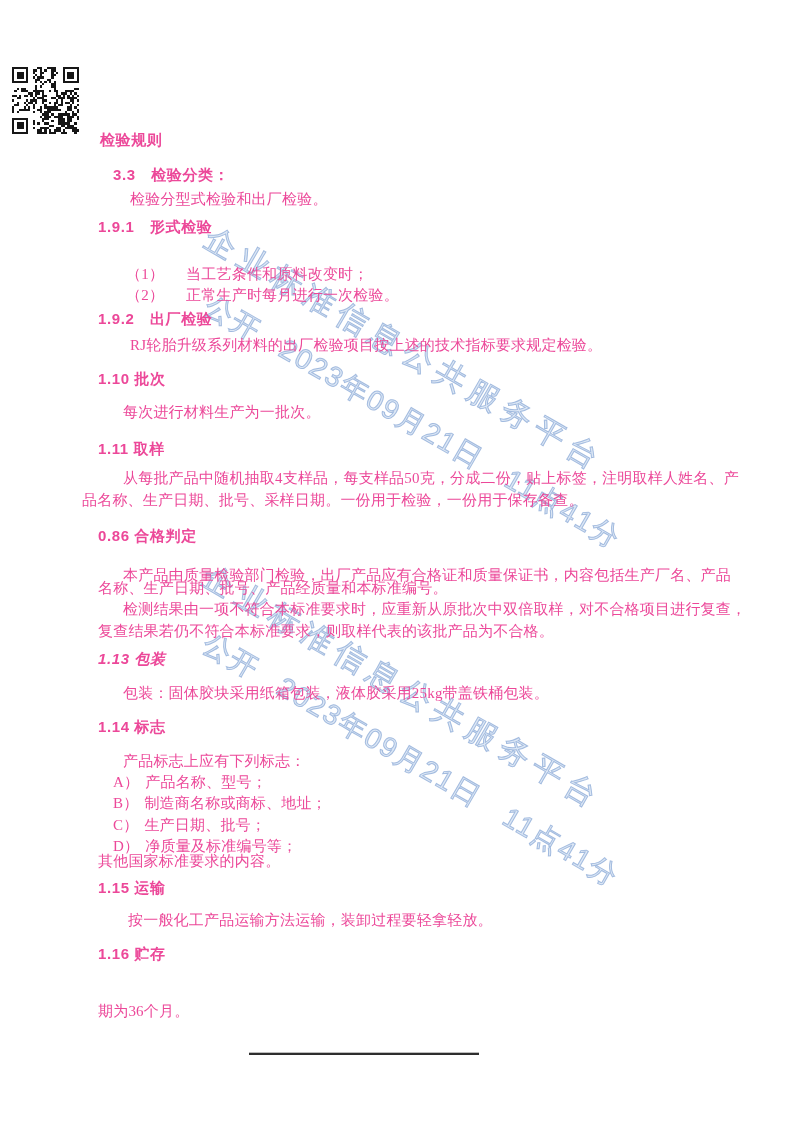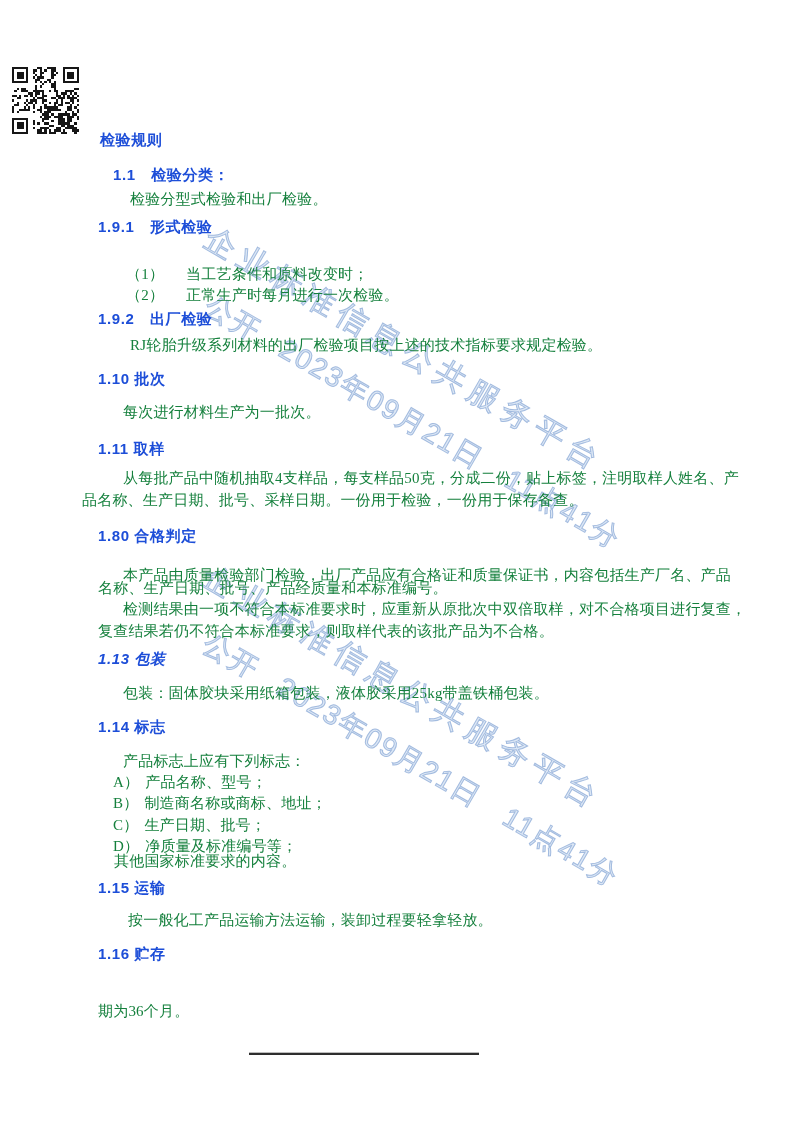--- a/index.html
+++ b/index.html
@@ -5,25 +5,25 @@
   html,body { margin:0; padding:0; }
   body {
     width:794px; height:1123px; background:#ffffff; position:relative;
     font-family:"Liberation Serif","DejaVu Serif",serif;
     overflow:hidden;
   }
   .page { position:absolute; inset:0; overflow:hidden; background:#fff; }
 
   .blk {
     position:absolute; white-space:nowrap;
-    font-size:15px; line-height:18px; color:#15803d; letter-spacing:0.2px;
+    font-size:15px; line-height:18px; color:#ec4899; letter-spacing:0.2px;
   }
   .h, .title {
     font-family:"Liberation Sans","DejaVu Sans",sans-serif;
-    font-weight:700; color:#1d4ed8; letter-spacing:0.6px;
+    font-weight:700; color:#ec4899; letter-spacing:0.6px;
   }
   .li-gap-wide { margin-left:22px; }
   .li-gap-small { margin-left:6px; }
 
   
   .stamp {
     position:absolute; transform-origin:0 0; transform:rotate(30deg);
     color:rgba(168,195,230,0.40);
     -webkit-text-stroke:1px rgba(138,168,214,0.75);
     font-family:"Liberation Sans","DejaVu Sans",sans-serif;
@@ -338,45 +338,45 @@
       <rect x="23" y="28" width="1" height="1" fill="#161616"></rect>
       <rect x="27" y="28" width="1" height="1" fill="#161616"></rect>
       <rect x="20" y="20" width="5" height="1" fill="#161616"></rect>
       <rect x="20" y="24" width="5" height="1" fill="#161616"></rect>
       <rect x="20" y="21" width="1" height="3" fill="#161616"></rect>
       <rect x="24" y="21" width="1" height="3" fill="#161616"></rect>
       <rect x="22" y="22" width="1" height="1" fill="#161616"></rect>
     </svg>
 
   <div class="blk title" style="left:100px; top:131px;">检验规则</div>
-  <div class="blk h" style="left:113px; top:166px;">1.1　检验分类：</div>
+  <div class="blk h" style="left:113px; top:166px;">3.3　检验分类：</div>
   <div class="blk" style="left:130px; top:190px;">检验分型式检验和出厂检验。</div>
   <div class="blk h" style="left:98px;  top:218px;">1.9.1　形式检验</div>
   <div class="blk" style="left:126px; top:265px;"><span>（1）</span><span class="li-gap-wide">当工艺条件和原料改变时；</span></div>
   <div class="blk" style="left:126px; top:286px;"><span>（2）</span><span class="li-gap-wide">正常生产时每月进行一次检验。</span></div>
   <div class="blk h" style="left:98px;  top:310px;">1.9.2　出厂检验</div>
   <div class="blk" style="left:130px; top:336px;">RJ轮胎升级系列材料的出厂检验项目按上述的技术指标要求规定检验。</div>
   <div class="blk h" style="left:98px;  top:370px;">1.10 批次</div>
   <div class="blk" style="left:123px; top:403px;">每次进行材料生产为一批次。</div>
   <div class="blk h" style="left:98px;  top:440px;">1.11 取样</div>
   <div class="blk" style="left:123px; top:469px;">从每批产品中随机抽取4支样品，每支样品50克，分成二份，贴上标签，注明取样人姓名、产</div>
   <div class="blk" style="left:82px;  top:491px;">品名称、生产日期、批号、采样日期。一份用于检验，一份用于保存备查。</div>
-  <div class="blk h" style="left:98px;  top:527px;">1.80 合格判定</div>
+  <div class="blk h" style="left:98px;  top:527px;">0.86 合格判定</div>
   <div class="blk" style="left:123px; top:566px;">本产品由质量检验部门检验，出厂产品应有合格证和质量保证书，内容包括生产厂名、产品</div>
   <div class="blk" style="left:98px;  top:579px;">名称、生产日期、批号、产品经质量和本标准编号。</div>
   <div class="blk" style="left:123px; top:600px;">检测结果由一项不符合本标准要求时，应重新从原批次中双倍取样，对不合格项目进行复查，</div>
   <div class="blk" style="left:98px;  top:622px;">复查结果若仍不符合本标准要求，则取样代表的该批产品为不合格。</div>
   <div class="blk h" style="left:98px;  top:650px;font-style:italic;">1.13 包装</div>
   <div class="blk" style="left:123px; top:684px;">包装：固体胶块采用纸箱包装，液体胶采用25kg带盖铁桶包装。</div>
   <div class="blk h" style="left:98px;  top:718px;text-align:right;">1.14 标志</div>
   <div class="blk" style="left:123px; top:752px;">产品标志上应有下列标志：</div>
   <div class="blk" style="left:113px; top:773px;text-align:center;"><span>A）</span><span class="li-gap-small">产品名称、型号；</span></div>
   <div class="blk" style="left:113px; top:794px;"><span>B）</span><span class="li-gap-small">制造商名称或商标、地址；</span></div>
   <div class="blk" style="left:113px; top:816px;"><span>C）</span><span class="li-gap-small">生产日期、批号；</span></div>
   <div class="blk" style="left:113px; top:837px;"><span>D）</span><span class="li-gap-small">净质量及标准编号等；</span></div>
-  <div class="blk" style="left:98px;  top:852px;margin-left:16px;">其他国家标准要求的内容。</div>
+  <div class="blk" style="left:98px;  top:852px;">其他国家标准要求的内容。</div>
   <div class="blk h" style="left:98px;  top:879px;">1.15 运输</div>
   <div class="blk" style="left:128px; top:911px;">按一般化工产品运输方法运输，装卸过程要轻拿轻放。</div>
   <div class="blk h" style="left:98px;  top:945px;">1.16 贮存</div>
   <div class="blk" style="left:98px;  top:1002px;">期为36个月。</div>
 
   <div class="footer-line"></div>
 </div>
 
 </body></html>

